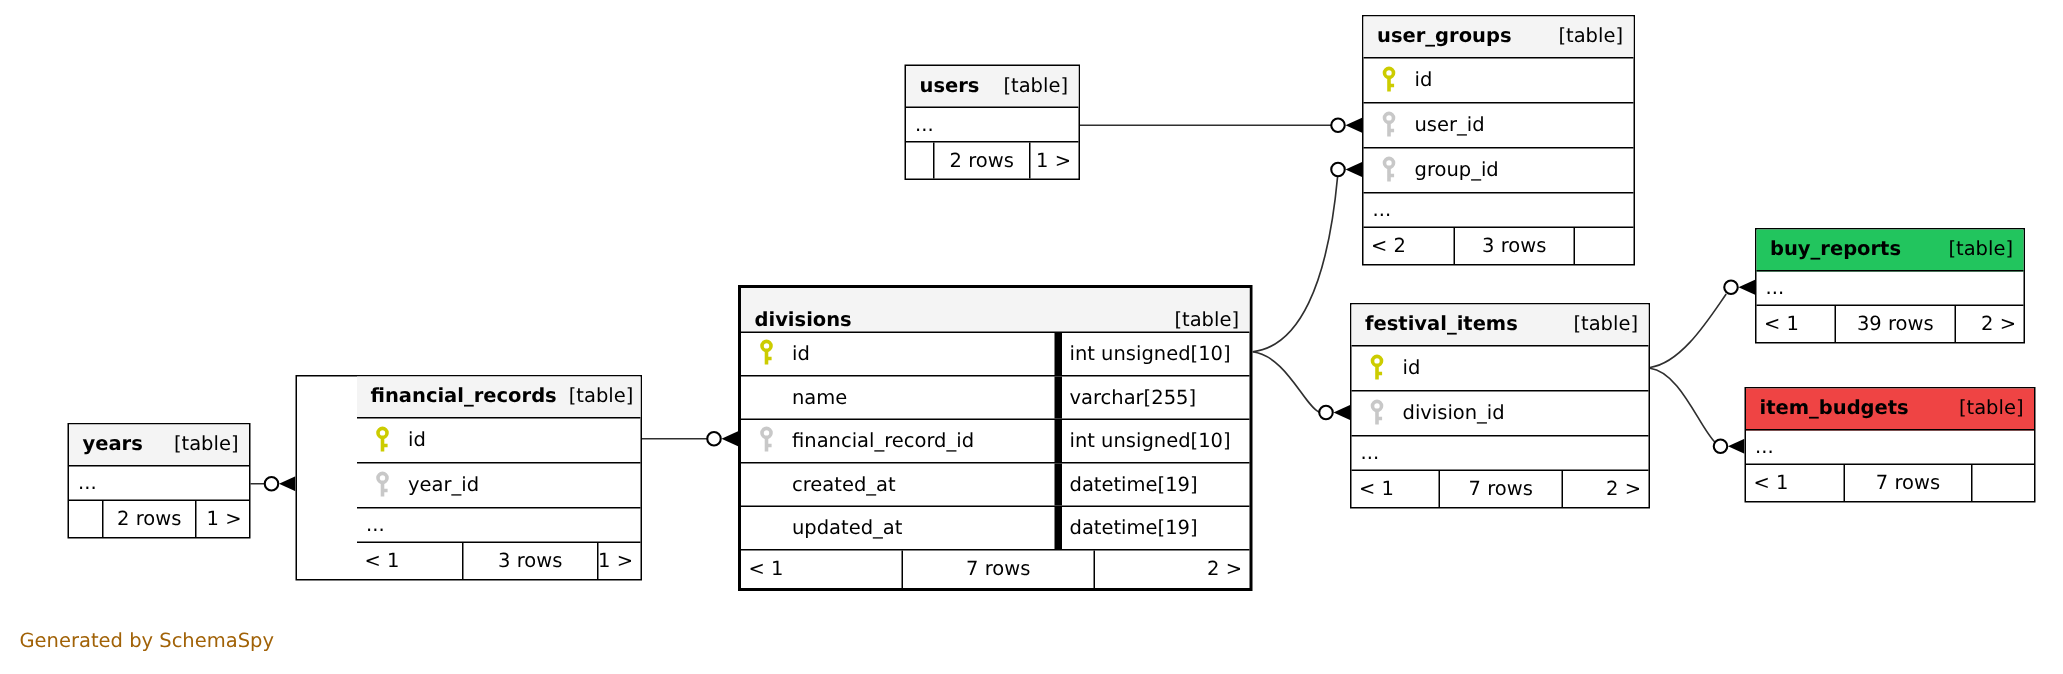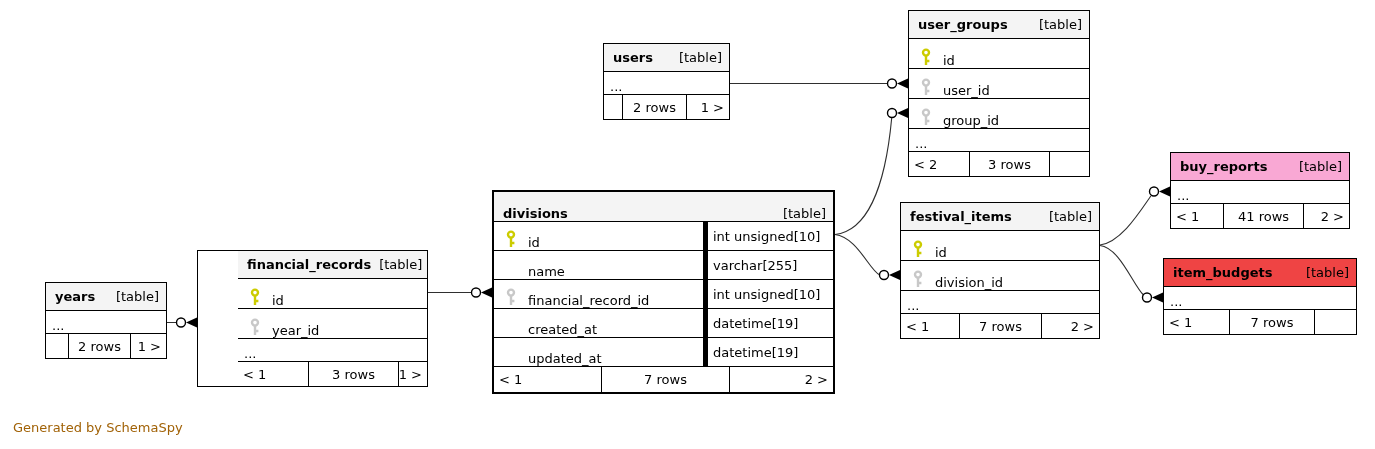--- a/index.html
+++ b/index.html
@@ -16,21 +16,21 @@
   .schema-table.emphasized { border-width:2px; }
   .tbl-header {
     display:flex; justify-content:space-between; align-items:center;
     background:#f4f4f4; border-bottom:1px solid #000; box-sizing:border-box;
     height:28px; padding:0 7px 0 9px; white-space:nowrap;
   }
   .emphasized .tbl-header { height:30px;align-items:flex-end; }
   .tbl-name { font-weight:bold; }
   .tbl-badge { margin-left:8px; }
   .tbl-row {
-    display:flex; align-items:flex-end; border-bottom:1px solid #000;
+    display:flex; align-items:center; border-bottom:1px solid #000;
     box-sizing:border-box; height:30px; white-space:nowrap;
   }
   .emphasized .tbl-row { height:29px; }
   .tbl-row.ellipsis { height:23px; padding-left:6px; }
   .icon-slot { width:34px; flex:none; display:flex; justify-content:center; align-items:center; }
   .col-name { flex:1 1 auto; overflow:hidden; }
   .type-cell {
     flex:none; align-self:stretch; display:flex; align-items:center;
     border-left:5px solid #000000; padding-left:5px; box-sizing:border-box;
   }
@@ -80,21 +80,21 @@
         <circle cx="1154" cy="191.5" r="4.5" fill="#ffffff" stroke="#000" stroke-width="1.4"></circle>
         <polygon points="1159,191.5 1170,186.5 1170,196.5" fill="#000"></polygon>
       </g>
       <g>
         <path d="M1100 245.5 C1120 248 1133 285 1143.5 295" fill="none" stroke="#2f2f2f" stroke-width="1.1"></path>
         <circle cx="1147" cy="297.5" r="4.5" fill="#ffffff" stroke="#000" stroke-width="1.4"></circle>
         <polygon points="1152,297.5 1163,292.5 1163,302.5" fill="#000"></polygon>
       </g>
     </svg>
   <div id="generator-note">Generated by SchemaSpy</div>
-<div class="schema-table" style="left: 603px; top: 43px; width: 127px;">
+<div class="schema-table" style="left: 603px; top: 43px; width: 117px;">
       <div class="tbl-header" style="background: rgb(244, 244, 244);">
         <span class="tbl-name">users</span>
         <span class="tbl-badge">[table]</span>
       </div>
       <div class="tbl-row ellipsis">
         <span class="col-name">...</span>
       </div>
       <div class="tbl-footer">
         <span class="ft-cell ft-left" style="width: 18px; flex: 0 0 auto;"></span>
         <span class="ft-cell ft-center" style="width: 64px; flex: 0 0 auto;">2 rows</span>
@@ -136,30 +136,30 @@
       <div class="tbl-row ellipsis">
         <span class="col-name">...</span>
       </div>
       <div class="tbl-footer">
         <span class="ft-cell ft-left" style="width: 60px; flex: 0 0 auto;">&lt; 2</span>
         <span class="ft-cell ft-center" style="width: 80px; flex: 0 0 auto;">3 rows</span>
         <span class="ft-cell ft-right"></span>
       </div>
     </div>
     <div class="schema-table" style="left: 1170px; top: 152px; width: 180px;">
-      <div class="tbl-header" style="background: #f9a8d4;">
+      <div class="tbl-header" style="background: #22c55e;">
         <span class="tbl-name">buy_reports</span>
         <span class="tbl-badge">[table]</span>
       </div>
       <div class="tbl-row ellipsis">
         <span class="col-name">...</span>
       </div>
       <div class="tbl-footer">
         <span class="ft-cell ft-left" style="width: 52px; flex: 0 0 auto;">&lt; 1</span>
-        <span class="ft-cell ft-center" style="width: 80px; flex: 0 0 auto;">41 rows</span>
+        <span class="ft-cell ft-center" style="width: 80px; flex: 0 0 auto;">39 rows</span>
         <span class="ft-cell ft-right">2 &gt;</span>
       </div>
     </div>
     <div class="schema-table" style="left: 1163px; top: 258px; width: 194px;">
       <div class="tbl-header" style="background: #ef4444;">
         <span class="tbl-name">item_budgets</span>
         <span class="tbl-badge">[table]</span>
       </div>
       <div class="tbl-row ellipsis">
         <span class="col-name">...</span>

